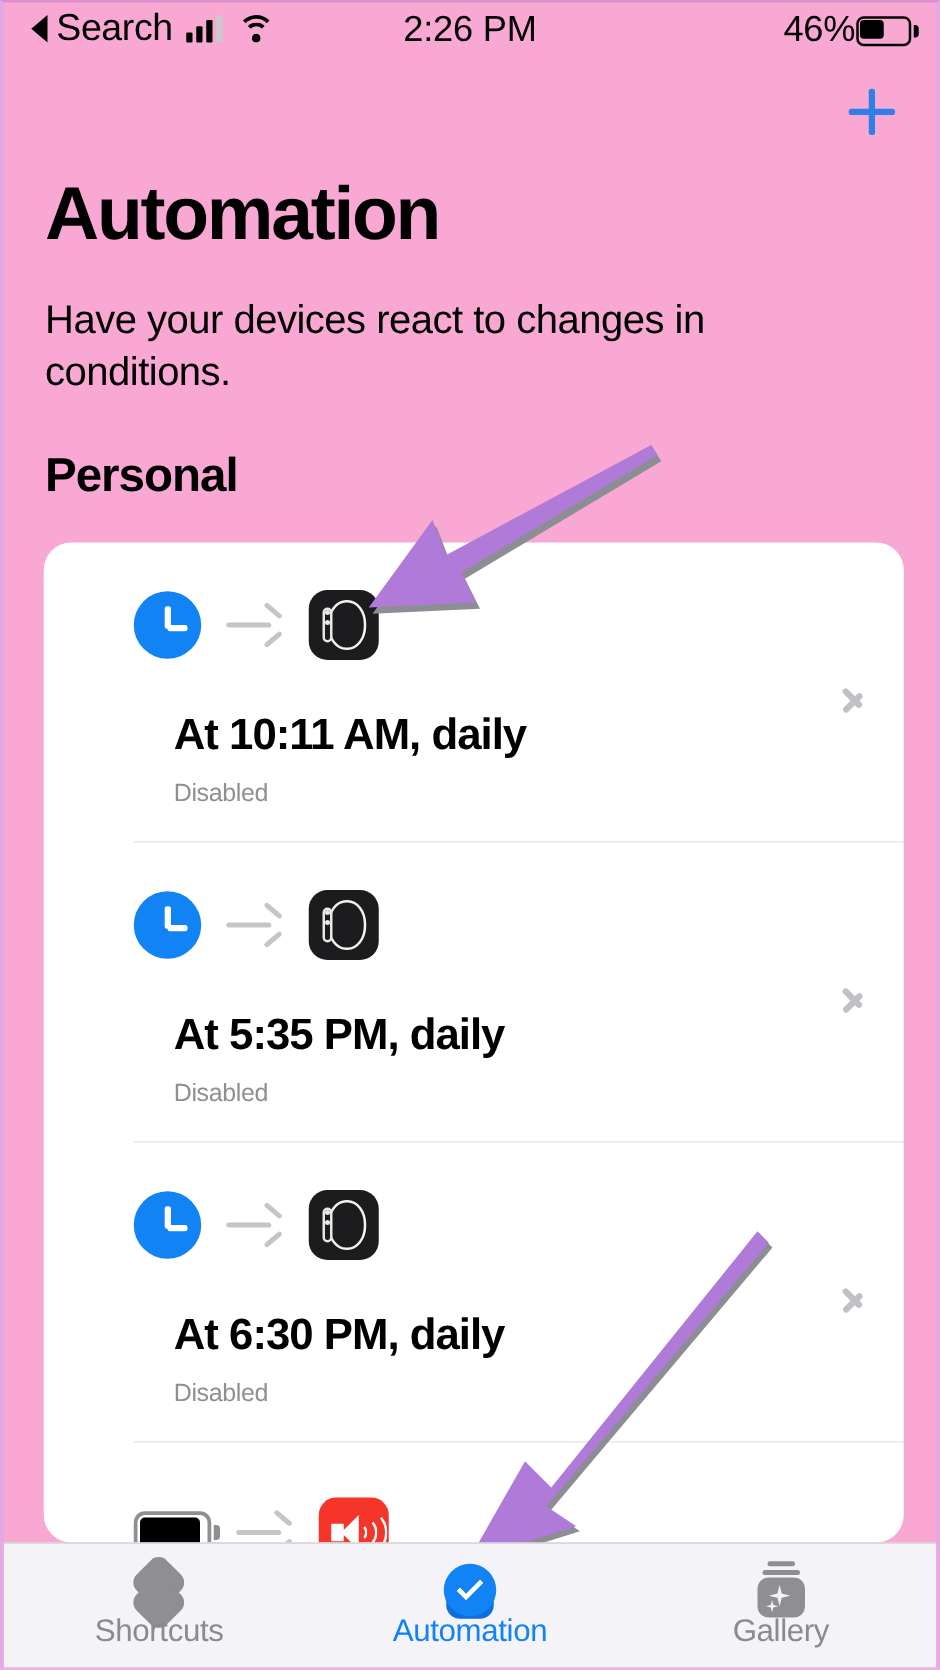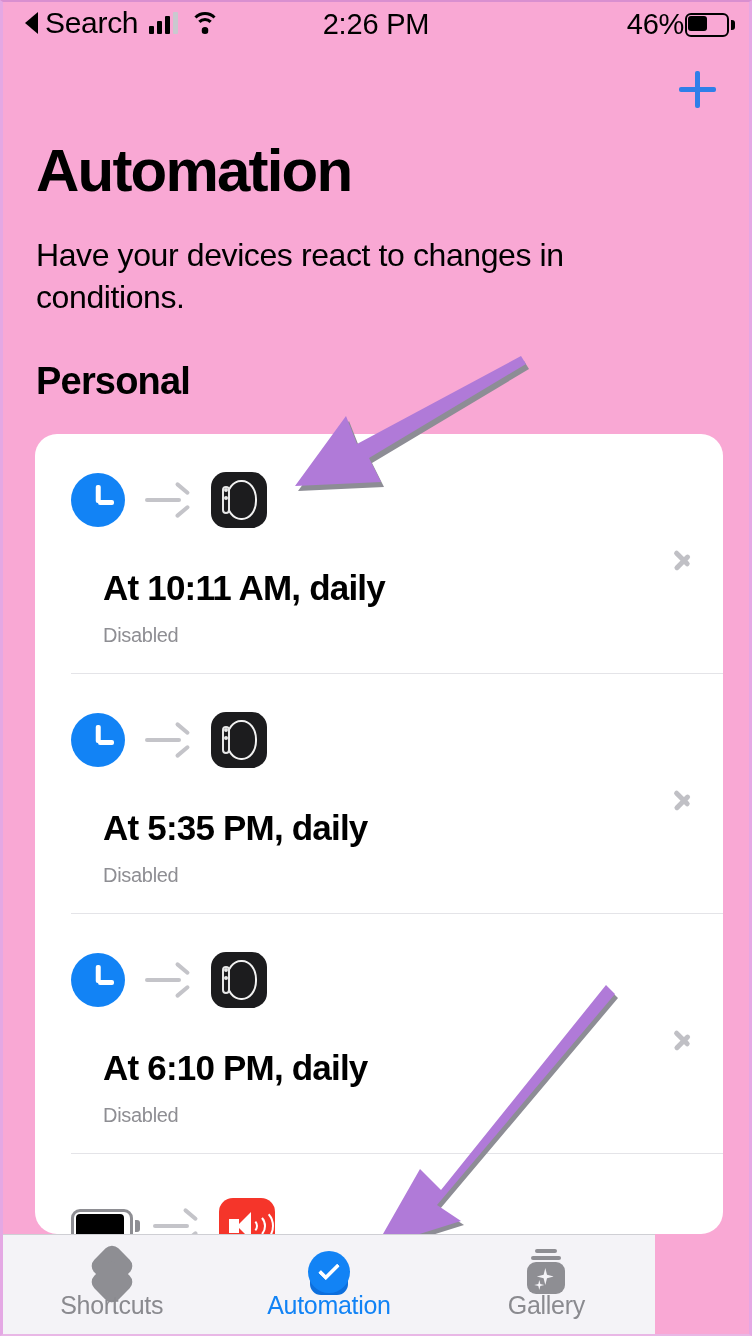--- a/index.html
+++ b/index.html
@@ -87,21 +87,21 @@
     font-size:32px; color:#000; line-height:1.32; letter-spacing:-0.4px;
   }
   #section-header {
     position:absolute; left:33px; top:358px;
     font-size:38px; font-weight:bold; color:#000; letter-spacing:-0.8px;
   }
 
   
   #list-card {
     position:absolute; left:32px; top:432px; width:688px; height:800px;
-    background:#fff; border-radius:22px; overflow:hidden;
+    background:#fff; border-radius:22px; overflow:hidden;padding-left:36px;
   }
   .row { position:relative; height:240px; }
   .row-sep {
     position:absolute; left:36px; right:0; bottom:0; height:1.5px; background:#e4e4e8;
   }
   .row-icons {
     position:absolute; left:36px; top:38px;
     display:flex; align-items:center; gap:20px;
   }
 
@@ -205,21 +205,21 @@
   }
   .row-chevron .a, .row-chevron .b {
     position:absolute; left:0; width:20px; height:4.5px;
     background:#c0c0c5; border-radius:3px;
   }
   .row-chevron .a { top:8px; transform:rotate(45deg); transform-origin:left center; }
   .row-chevron .b { top:26px; transform:rotate(-45deg); transform-origin:left center; }
 
   
   #tabbar {
-    position:absolute; left:0; bottom:0; width:652px; height:100px;
+    position:absolute; left:0; bottom:0; width:746px; height:100px;
     background:#f4f3f7; border-top:1.5px solid #cfcfd4;
     display:flex;
   }
   .tab { flex:1; position:relative; cursor:pointer; }
   .tab-label {
     position:absolute; left:0; right:0; bottom:14px; text-align:center;
     font-size:25px; color:#8a8a8f; letter-spacing:-0.3px;
   }
   .tab.active .tab-label { color:#1283f5; }
   .tab-icon {
@@ -387,21 +387,21 @@
             <span class="headt"></span>
             <span class="headb"></span>
         </span>
         <span class="ic-watch">
           <span class="face"></span>
             <span class="band"></span>
             <span class="crown"></span>
             <span class="crown2"></span>
         </span>
       </div>
-      <div class="row-title">At 6:10 PM, daily</div>
+      <div class="row-title">At 6:30 PM, daily</div>
       <div class="row-status">Disabled</div>
       <div class="row-chevron">
           <span class="a"></span>
           <span class="b"></span>
         </div>
       <div class="row-sep"></div>
     </div>
 
     <div class="row">
       <div class="row-icons" style="top:44px;">

